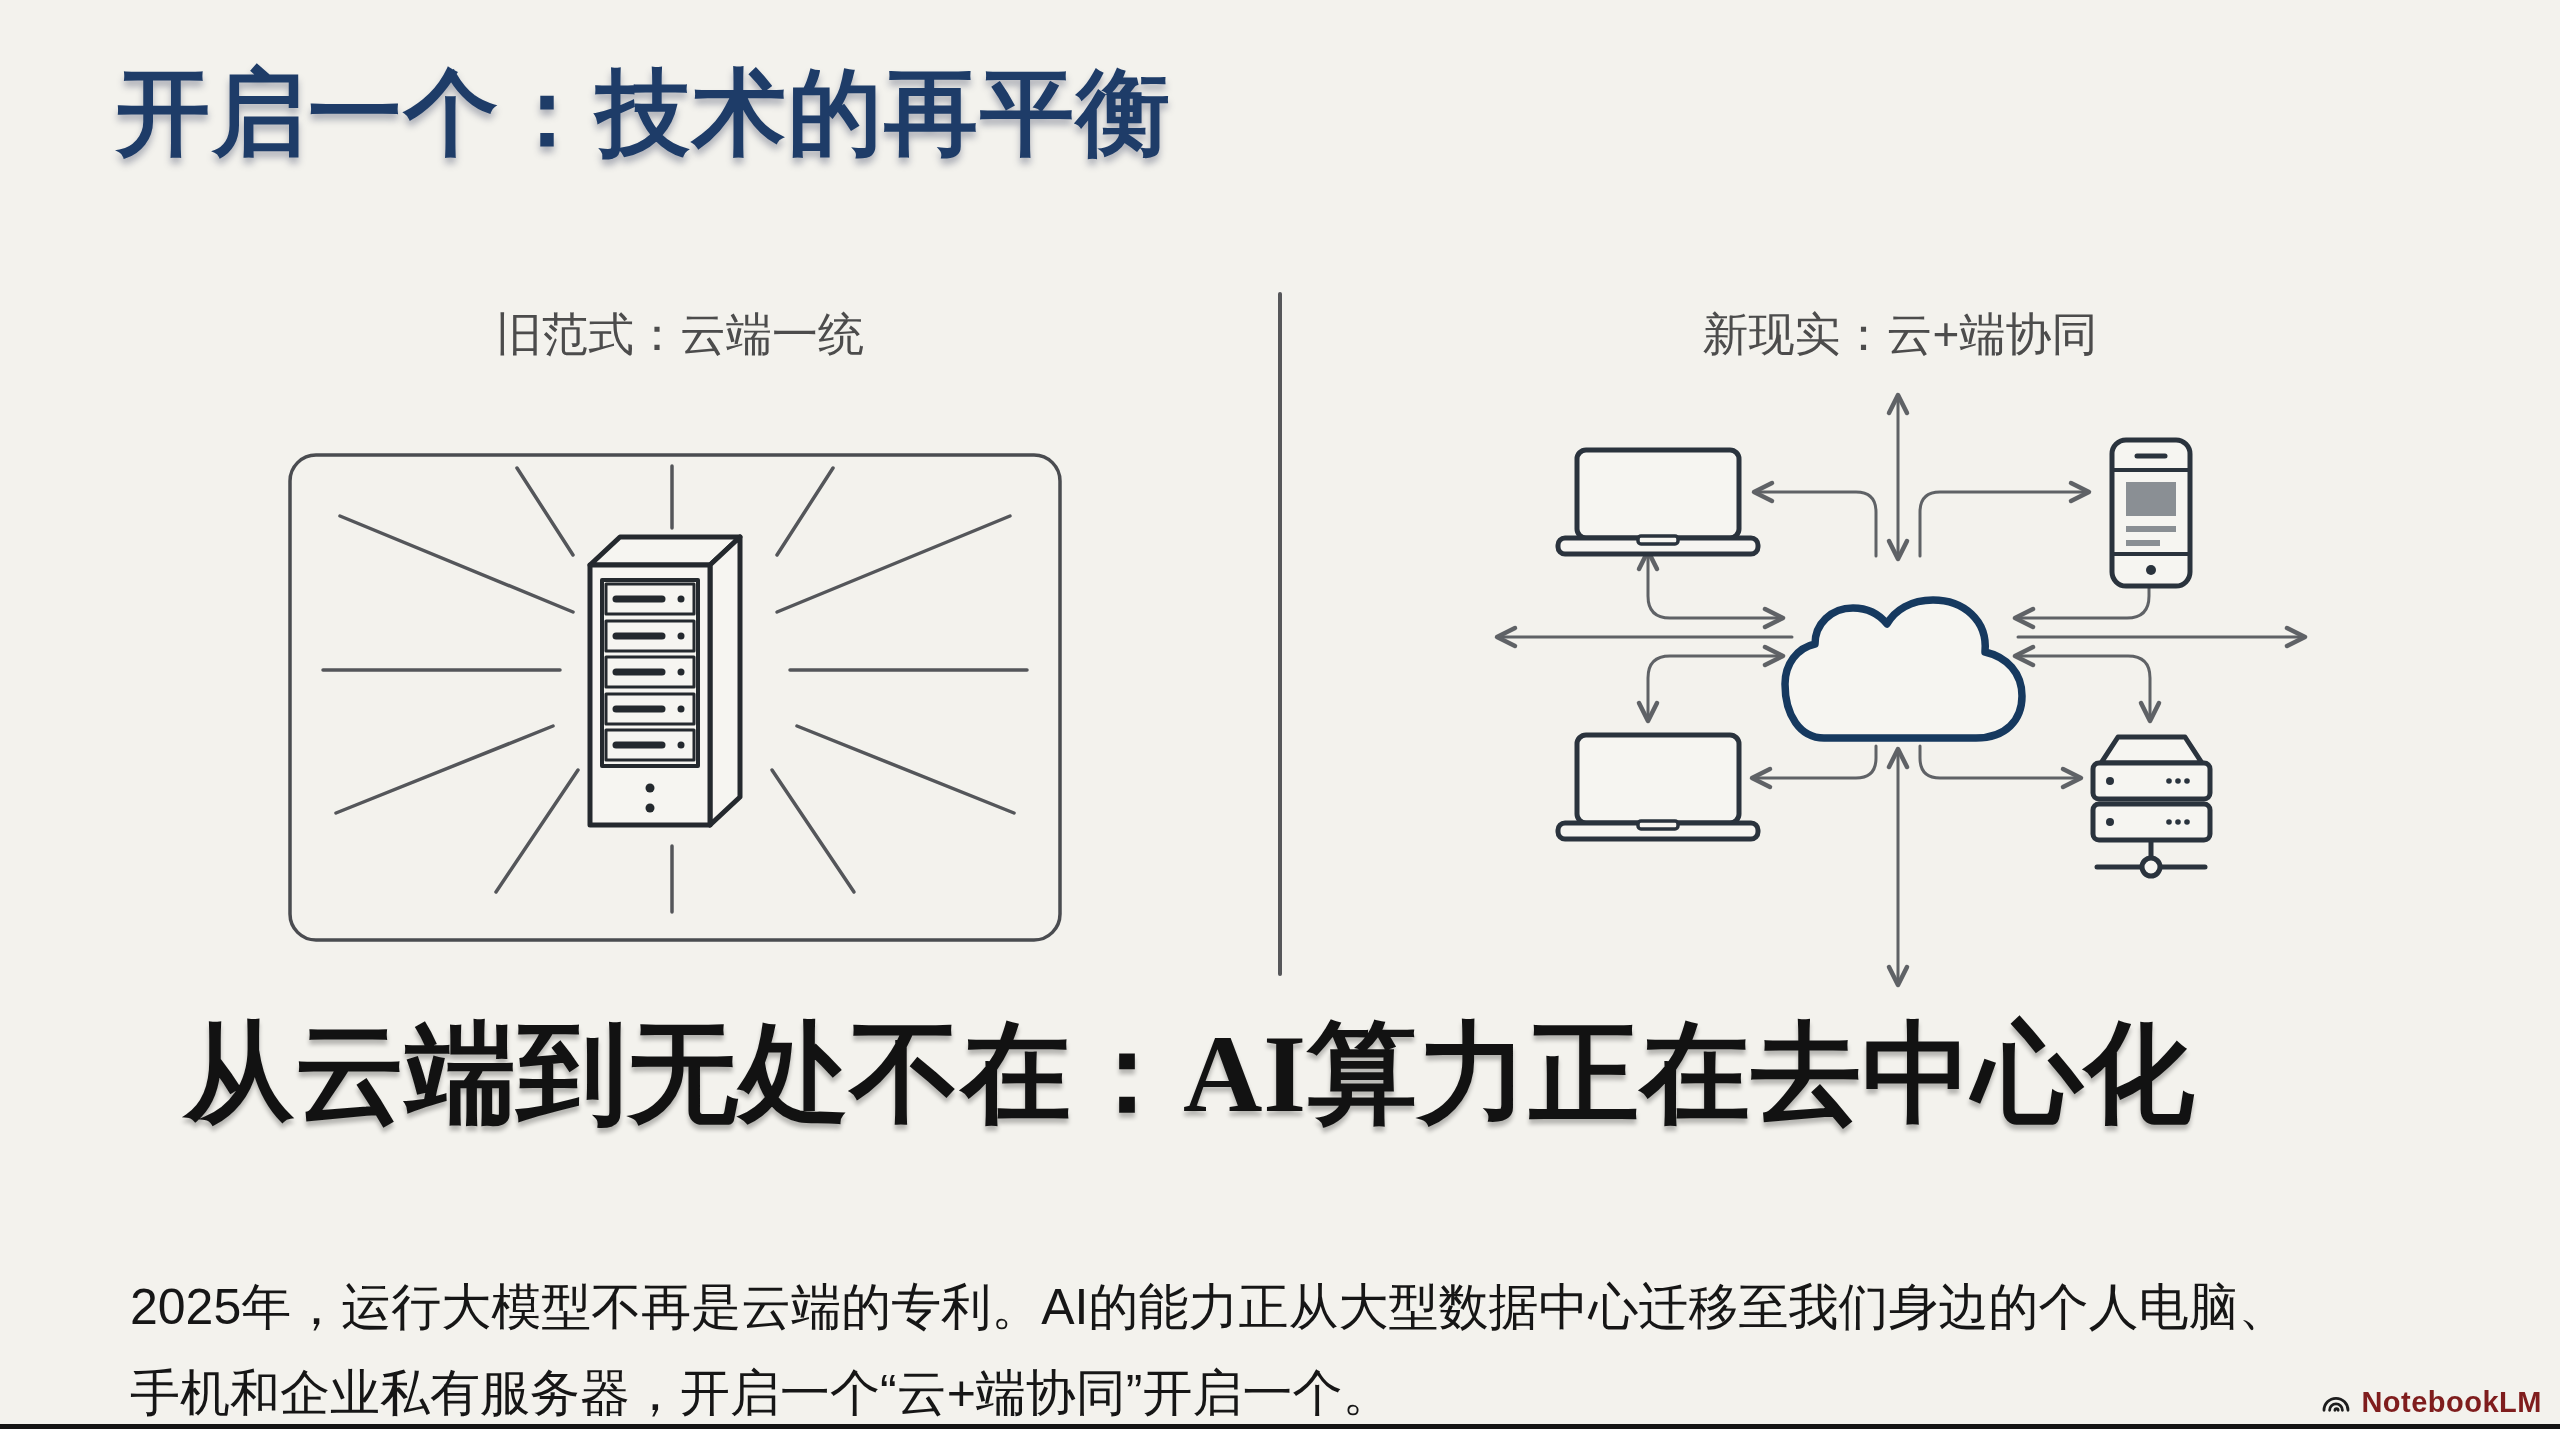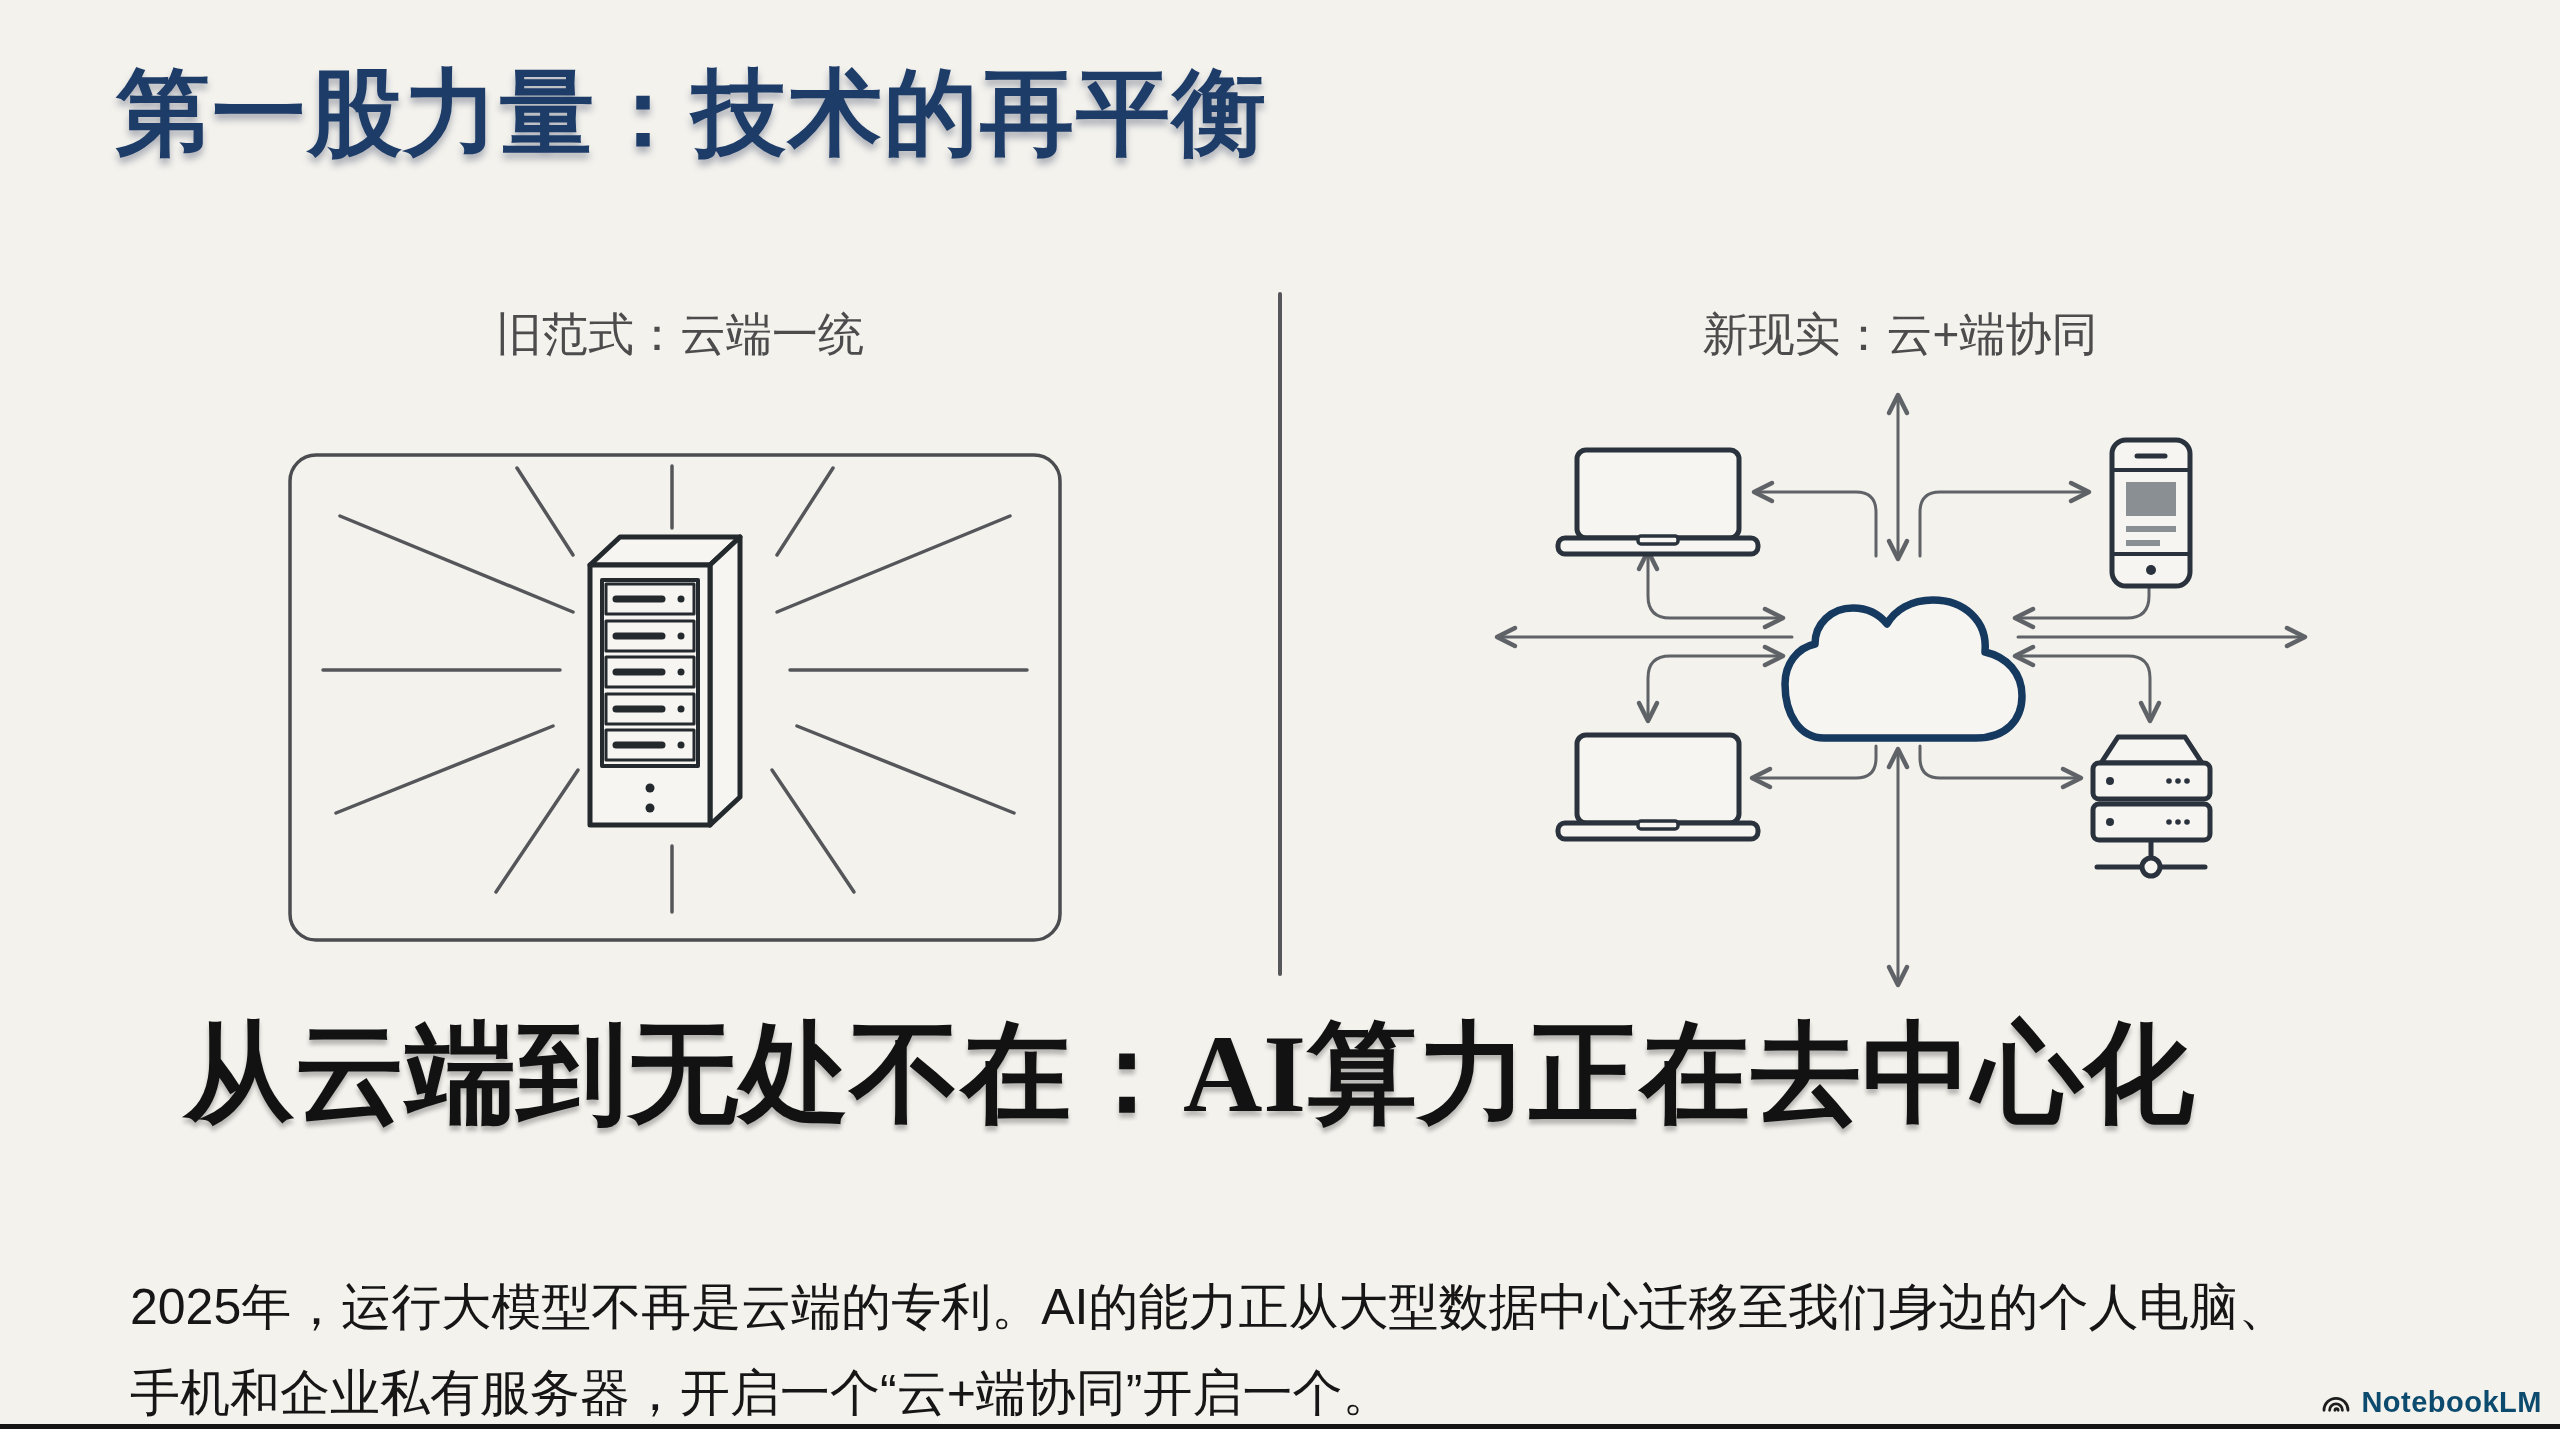--- a/index.html
+++ b/index.html
@@ -38,30 +38,30 @@
   }
   .body-text{
     position:absolute;left:130px;top:1264px;width:2340px;
     font-size:50px;line-height:1.72;color:#161616;
   }
   .brand{
     position:absolute;right:18px;bottom:10px;
     display:flex;align-items:center;gap:9px;
   }
   .brand-label{
-    font-size:29px;font-weight:700;color:#0c4a6e;letter-spacing:0.5px;
+    font-size:29px;font-weight:700;color:#7f1d1d;letter-spacing:0.5px;
   }
   .bottom-strip{
     position:absolute;left:0;bottom:0;width:2560px;height:5px;background:#141414;
   }
 </style>
 </head>
 <body>
 
-<div class="page-title">第一股力量：技术的再平衡</div>
+<div class="page-title">开启一个：技术的再平衡</div>
 
 <div class="panel-header left">旧范式：云端一统</div>
 <div class="panel-header right">新现实：云+端协同</div>
 
 <div class="panel-divider"></div>
 
 <svg class="diagram left" viewBox="0 0 900 620">
   <rect x="90" y="75" width="770" height="485" rx="26" fill="none" stroke="#4a4c50" stroke-width="3.5"></rect>
   <g stroke="#54565a" stroke-width="3.5" stroke-linecap="round">
     <line x1="472" y1="86" x2="472" y2="148"></line>

